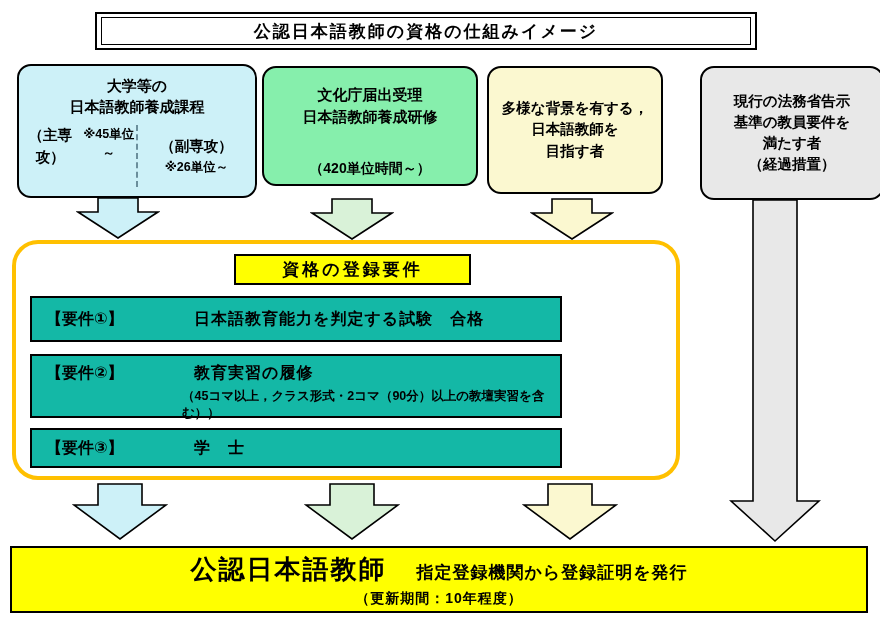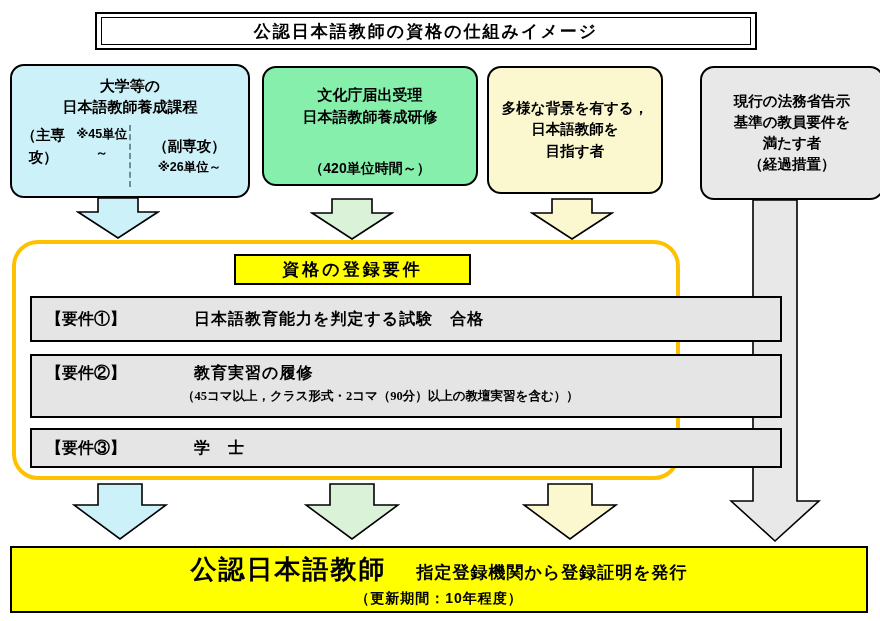--- a/index.html
+++ b/index.html
@@ -6,39 +6,39 @@
   body { font-family:"Liberation Sans","DejaVu Sans",sans-serif; background:#fff; }
   .canvas { position:relative; width:880px; height:621px; background:#fff; color:#000; font-weight:bold; overflow:hidden; }
   .abs { position:absolute; }
 
   
   .title-outer { left:95px; top:12px; width:662px; height:38px; border:2px solid #000; background:#fff; padding:3px 4px; }
   .title-inner { width:100%; height:100%; border:1px solid #000; display:flex; align-items:center; justify-content:center; font-size:17px; letter-spacing:2px; }
 
   
   .src { border:2px solid #000; border-radius:14px; text-align:center; overflow:hidden; }
-  .src-univ { left:10px;  top:64px; width:240px; height:134px; background:#cdf1f8; }
+  .src-univ { left:17px;  top:64px; width:240px; height:134px; background:#cdf1f8; }
   .src-agency { left:262px; top:66px; width:216px; height:120px; background:#86efac; }
   .src-diverse { left:487px; top:66px; width:176px; height:128px; background:#fbf8d0; display:flex; flex-direction:column; justify-content:center; font-size:14.5px; line-height:1.45; }
   .src-moj { left:686px; top:66px; width:184px; height:134px; background:#e8e8e8; display:flex; flex-direction:column; justify-content:center; font-size:14.5px; line-height:1.45;margin-left:14px; }
 
   .src-head { padding-top:9px; font-size:15px; line-height:1.4; }
   .src-cols { display:flex; height:70px; margin-top:4px; align-items:center; }
   .src-col { flex:1; font-size:14.5px; line-height:1.5; }
   .src-col .small { font-size:12.5px; }
   .src-col-l { border-right:2px dashed #6b8f9c; height:62px; display:flex; flex-direction:row; justify-content:center; }
   .src-col-r { height:62px; display:flex; flex-direction:column; justify-content:center; }
 
   .agency-head { padding-top:16px; font-size:15px; line-height:1.45; }
   .agency-note { margin-top:32px; font-size:14px; }
 
   
   .panel { left:12px; top:240px; width:668px; height:240px; border:4px solid #ffc000; border-radius:26px; background:#fff; }
   .panel-title { position:absolute; left:218px; top:10px; width:237px; height:31px; background:#ffff00; border:2px solid #000; display:flex; align-items:center; justify-content:center; font-size:17px; letter-spacing:3px; }
-  .req { position:absolute; left:14px; width:752px; background:#e5e5e5; border:2px solid #000;font-family:Liberation Serif, serif; }
+  .req { position:absolute; left:14px; width:532px; background:#14b8a6; border:2px solid #000; }
   .req1 { top:52px; height:46px; display:flex; align-items:center; }
   .req2 { top:110px; height:64px; padding-top:7px; }
   .req3 { top:184px; height:40px; display:flex; align-items:center; }
   .req-row { display:flex; align-items:center; padding-left:14px; font-size:16px; }
   .req1, .req3 { padding-left:14px; font-size:16px; }
   .req-label { width:112px; flex:none; }
   .req-text { margin-left:36px; letter-spacing:1px; }
   .req-note { font-size:12.5px; margin-left:150px; margin-top:4px; }
 
   

